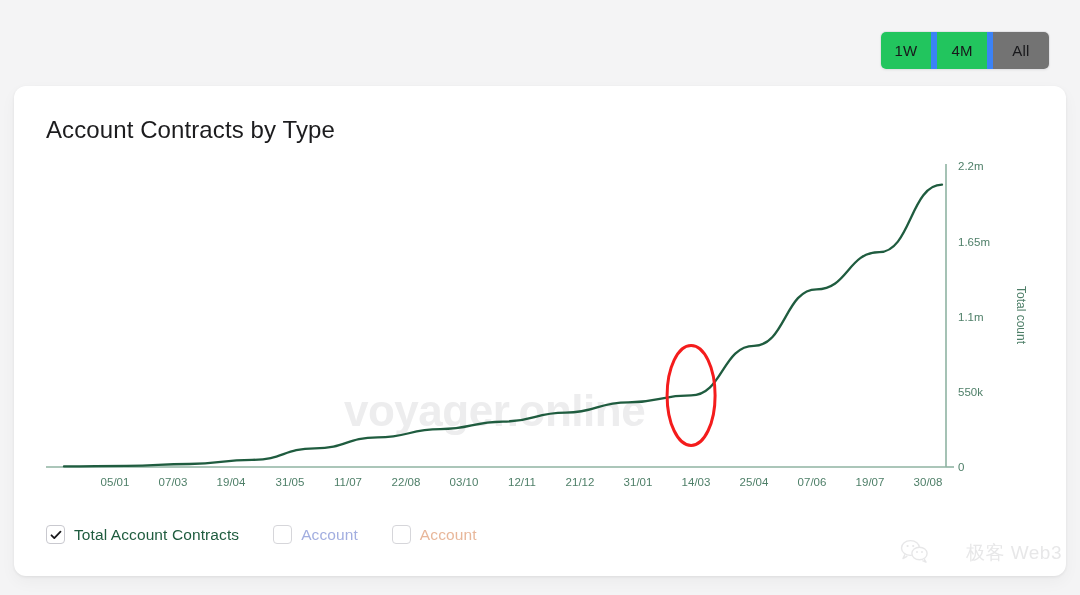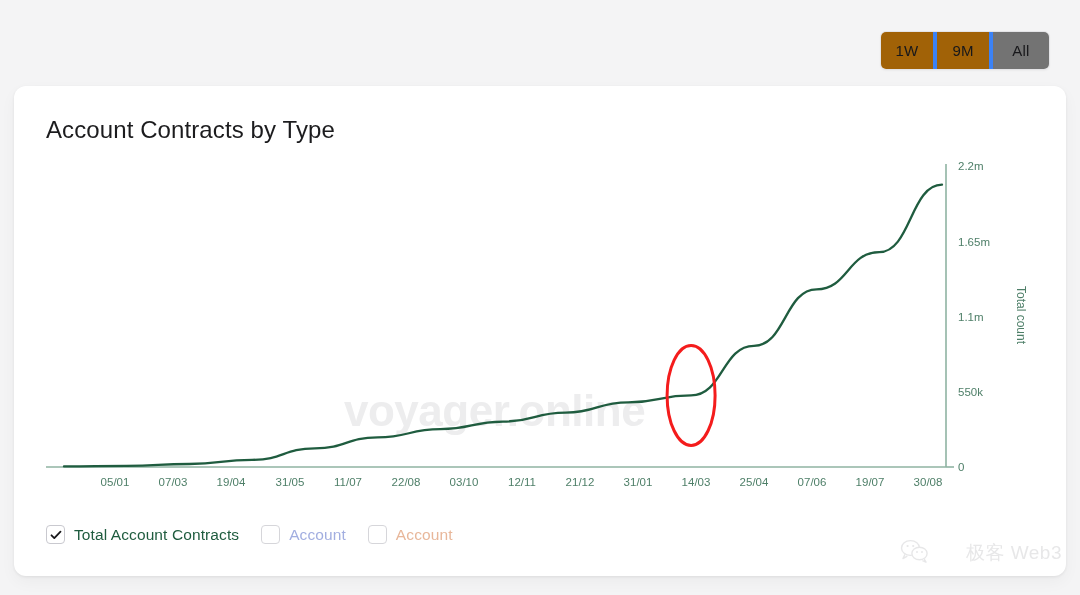--- a/index.html
+++ b/index.html
@@ -26,23 +26,23 @@
     box-shadow: 0 1px 2px rgba(0,0,0,0.04);
   }
   .range-btn {
     width: 56px;
     height: 37px;
     display: flex;
     align-items: center;
     justify-content: center;
     font-size: 15px;
     color: #18181b;
-    background: #a16207;
+    background: #22c55e;
     border: none;
-    border-right: 4px solid #3b82f6;
+    border-right: 6px solid #3b82f6;
     cursor: pointer;
     font-family: "Liberation Sans", sans-serif;
     letter-spacing: .2px;
   }
   .range-btn:last-child { border-right: none; }
   .range-btn.active { background: #737373; }
 
   
   #chart-card {
     position: absolute;
@@ -102,21 +102,21 @@
     font-family: "Liberation Sans", sans-serif;
   }
 
   
   #legend {
     position: absolute;
     left: 32px;
     bottom: 32px;
     display: flex;
     align-items: center;
-    gap: 22px;
+    gap: 34px;
   }
   .legend-item {
     display: flex;
     align-items: center;
     gap: 9px;
     cursor: pointer;
     user-select: none;
   }
   .legend-box {
     width: 19px;
@@ -151,21 +151,21 @@
     color: #d4d4d6;
     letter-spacing: .5px;
     margin-left: 28px;
   }
 </style>
 </head>
 <body>
 
 <div id="range-toggle">
   <button class="range-btn">1W</button>
-  <button class="range-btn">9M</button>
+  <button class="range-btn">4M</button>
   <button class="range-btn active">All</button>
 </div>
 
 <div id="chart-card">
 
   <div id="chart-title">Account Contracts by Type</div>
 
   <div id="watermark">voyager.online</div>
 
   <div id="plot-area">

